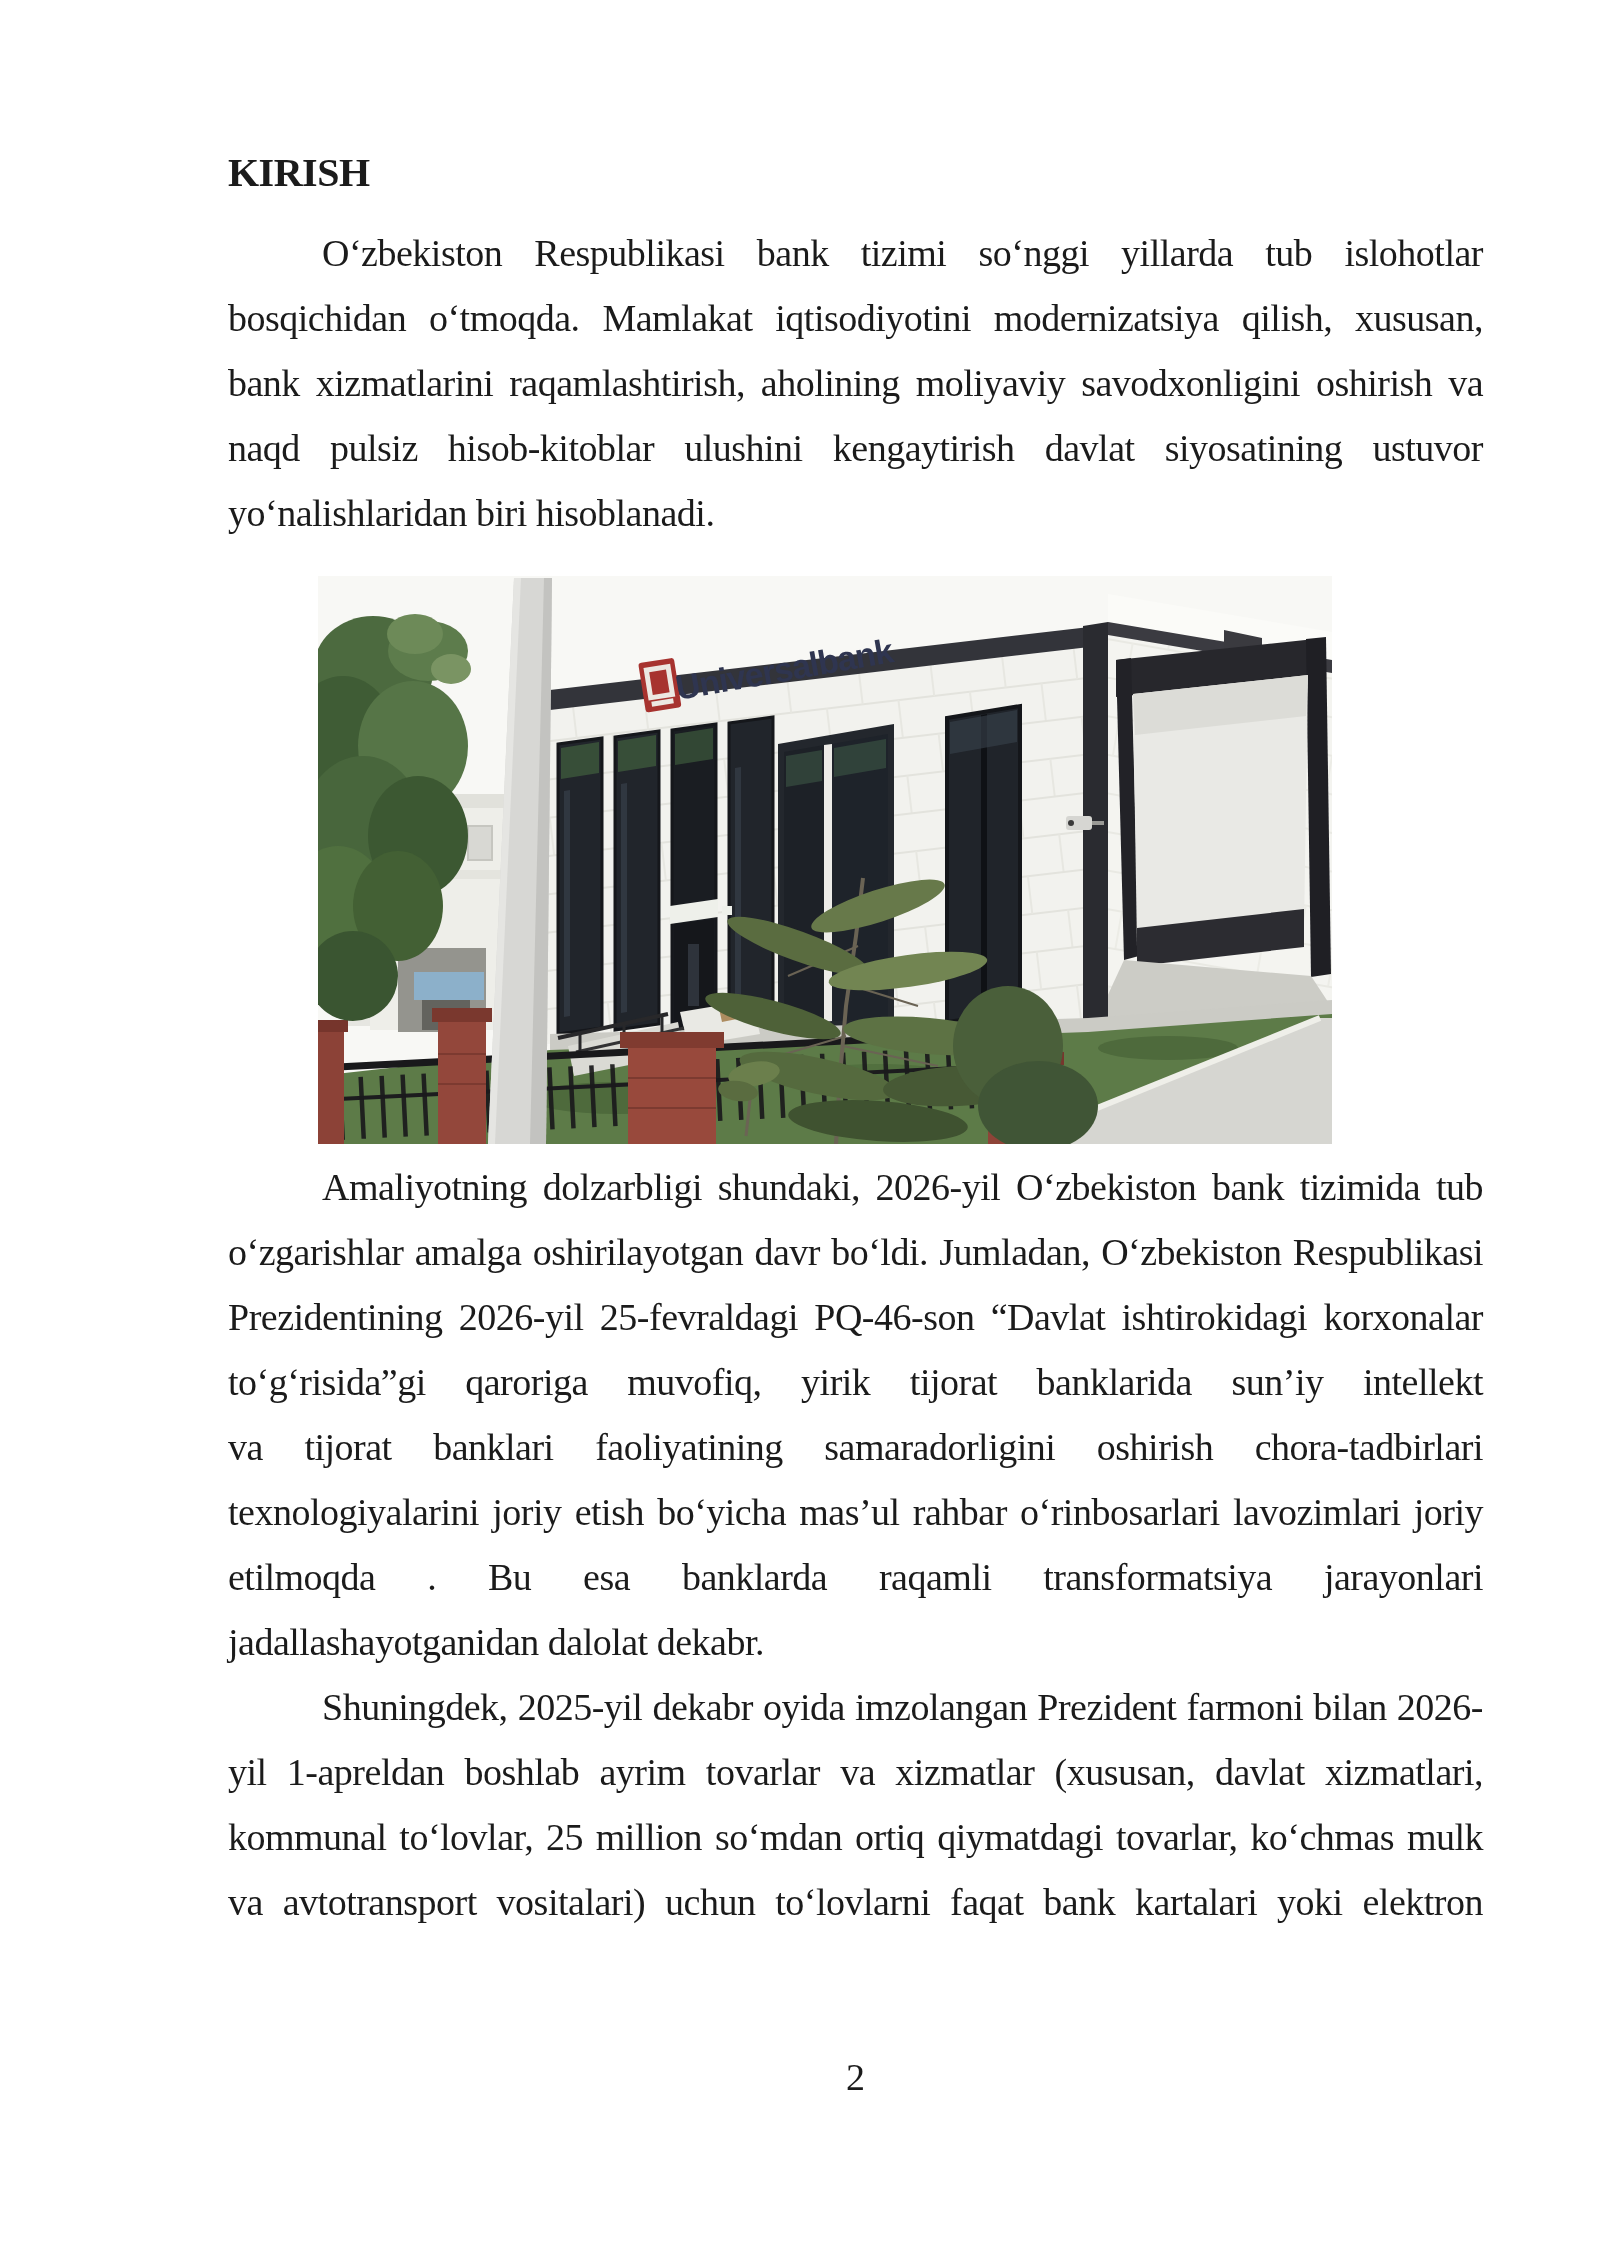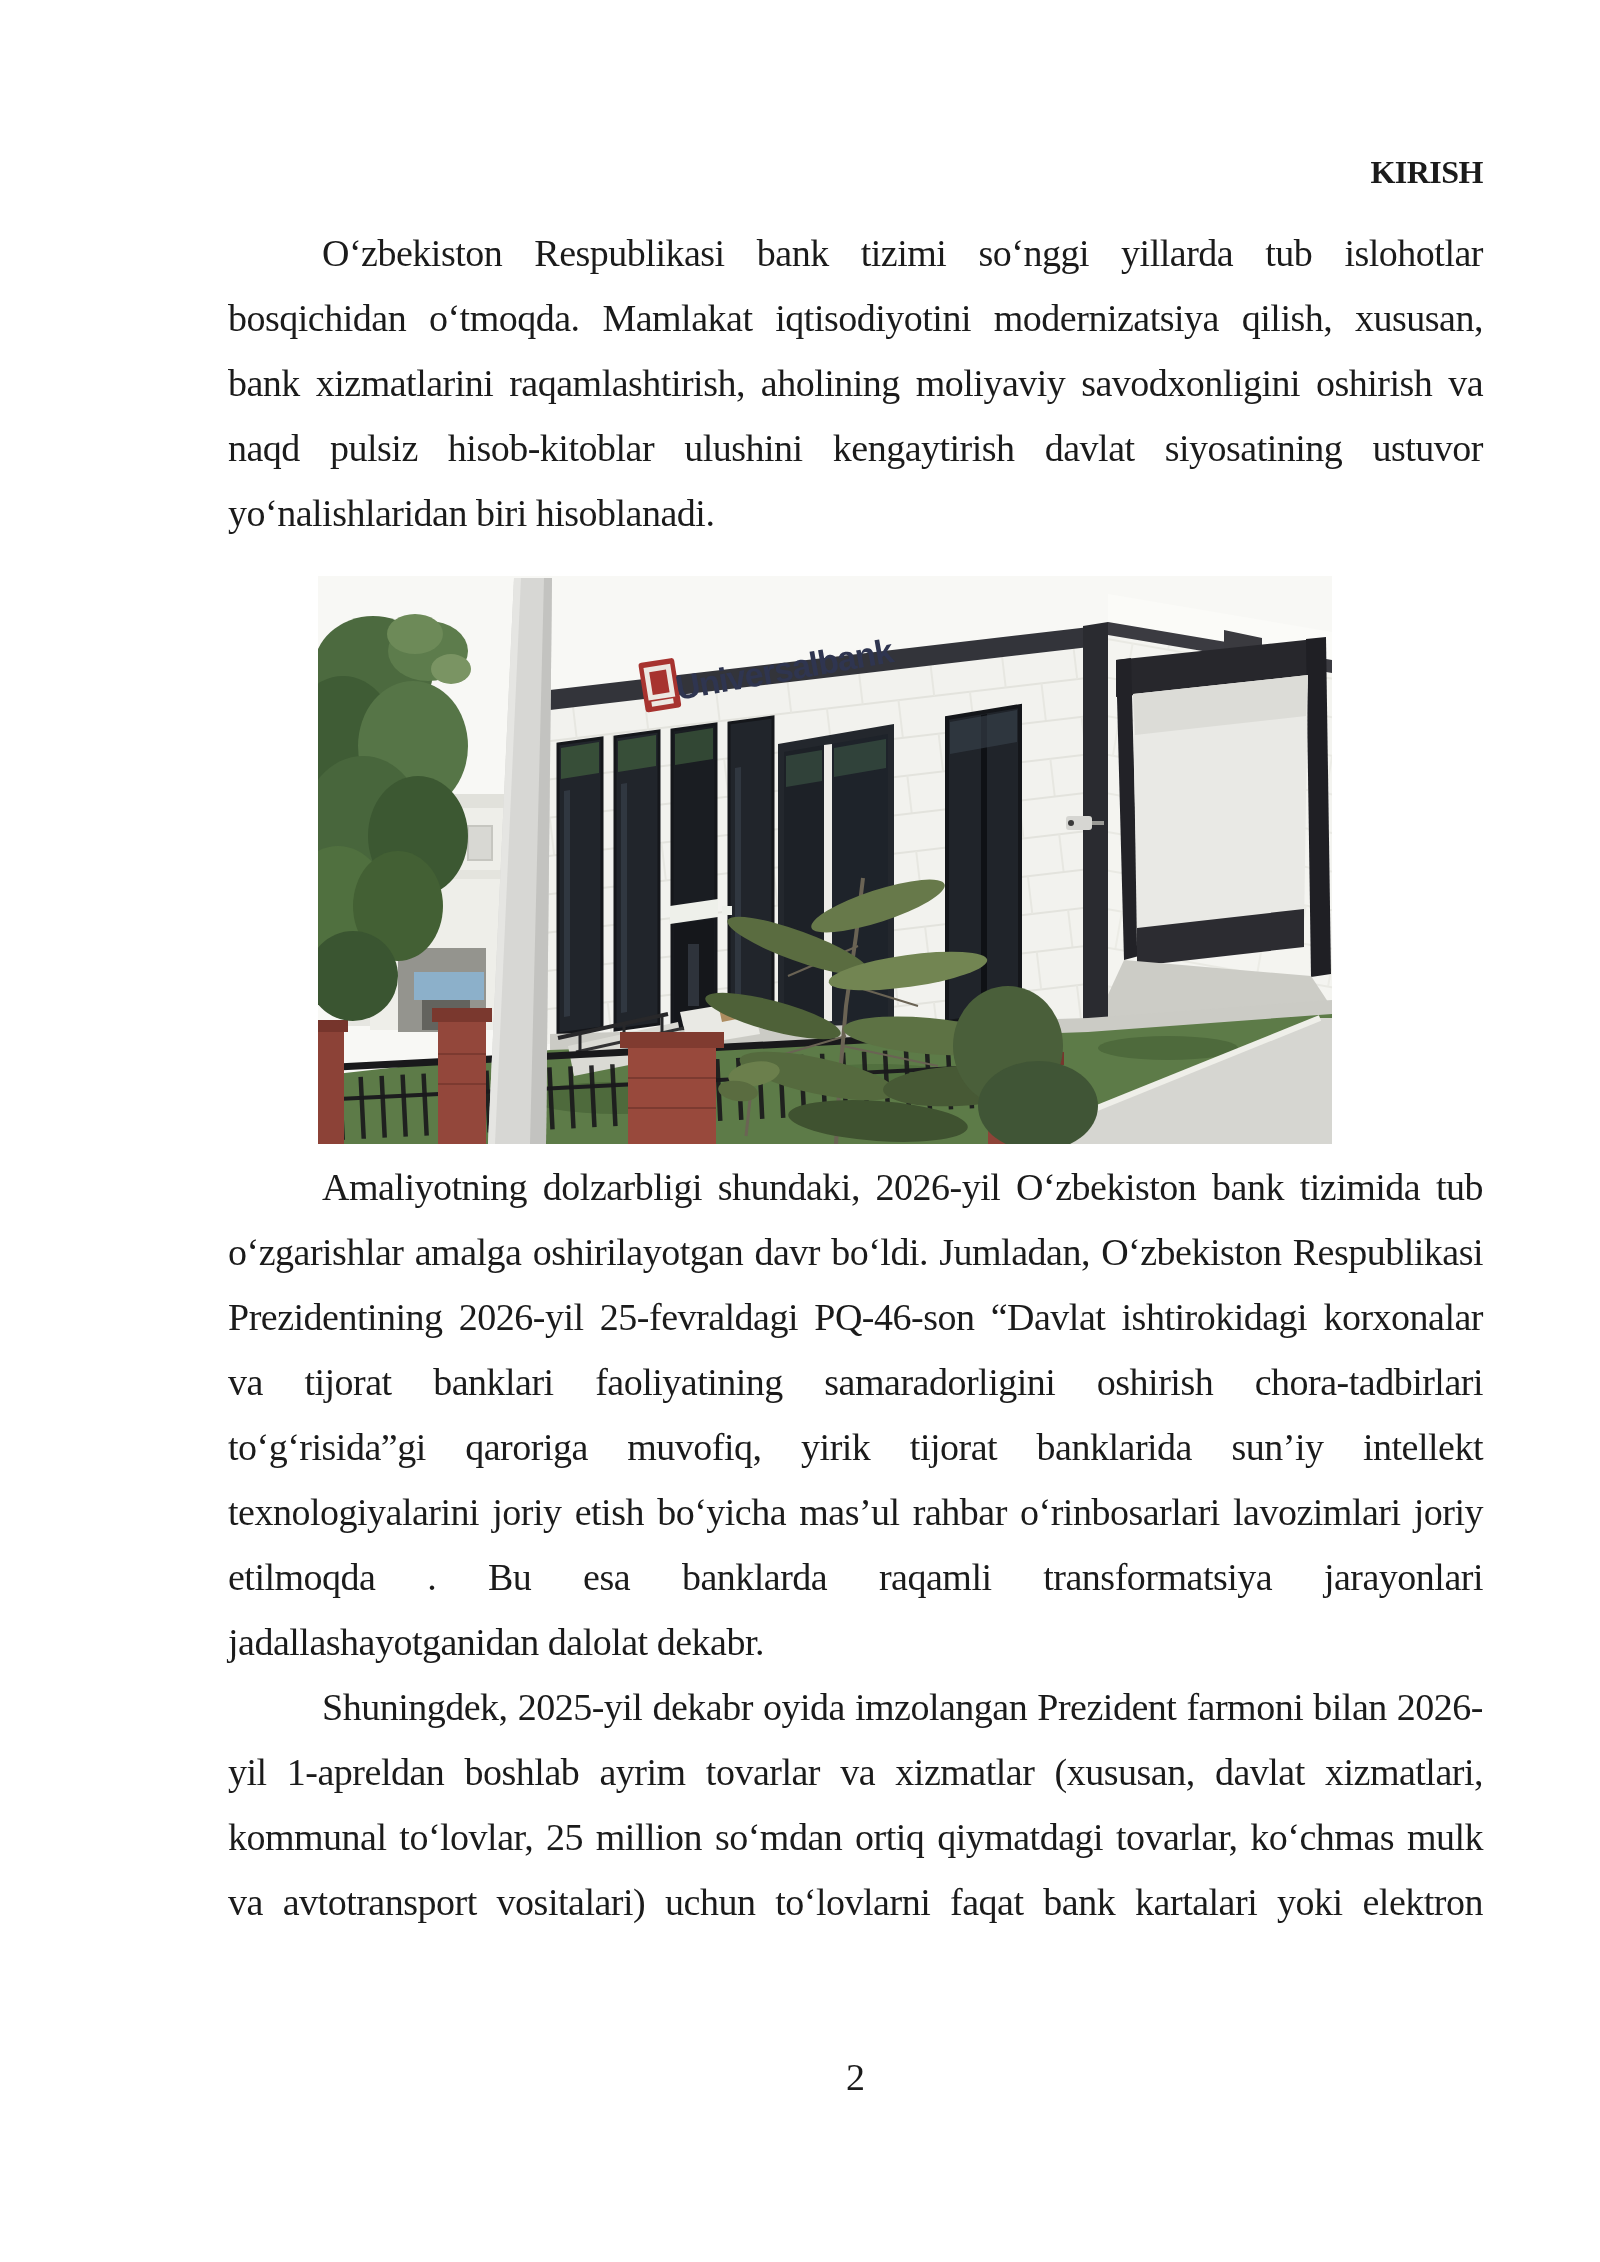--- a/index.html
+++ b/index.html
@@ -1,20 +1,20 @@
 <!DOCTYPE html>
 <html><head>
 <meta charset="utf-8">
 <style>
   html,body{margin:0;padding:0;}
   body{width:1600px;height:2262px;background:#ffffff;position:relative;overflow:hidden;}
   .content{position:absolute;left:228px;top:140px;width:1255px;
     font-family:"Liberation Serif","DejaVu Serif",serif;font-size:38px;
     letter-spacing:-0.5px;color:#1b1b1b;}
-  .doc-title{height:65px;line-height:65px;text-align:right;font-weight:bold;font-size:32px;}
+  .doc-title{height:65px;line-height:65px;text-align:left;font-weight:bold;font-size:40px;}
   .para{margin:0;}
   .p1{margin-top:16px;}
   .p2{margin-top:11px;}
   .p3{margin-top:0;}
   .tline{height:65px;line-height:65px;text-align:justify;text-align-last:justify;white-space:normal;}
   .tline.indent{padding-left:94px;}
   .tline.lastline{text-align-last:left;}
   .b{font-weight:normal;}
   .photo{display:block;margin:30px 0 0 90px;width:1014px;height:568px;padding:0;}
   .photo svg{display:block;width:1014px;height:568px;}
@@ -213,22 +213,22 @@
         <ellipse cx="436" cy="498" rx="26" ry="12" fill="#6b7f4c" transform="rotate(-10 436 498)"></ellipse>
         <ellipse cx="420" cy="515" rx="20" ry="10" fill="#5a6c40" transform="rotate(8 420 515)"></ellipse>
       </g>
     </svg>
   </figure>
 
   <div class="para p2">
     <div class="tline indent"><span class="b">Amaliyotning dolzarbligi</span><span> shundaki, 2026-yil O‘zbekiston bank tizimida tub</span></div>
     <div class="tline">o‘zgarishlar amalga oshirilayotgan davr bo‘ldi. Jumladan, O‘zbekiston Respublikasi</div>
     <div class="tline">Prezidentining 2026-yil 25-fevraldagi PQ-46-son “Davlat ishtirokidagi korxonalar</div>
+    <div class="tline">to‘g‘risida”gi qaroriga muvofiq, yirik tijorat banklarida sun’iy intellekt</div>
     <div class="tline">va tijorat banklari faoliyatining samaradorligini oshirish chora-tadbirlari</div>
-    <div class="tline">to‘g‘risida”gi qaroriga muvofiq, yirik tijorat banklarida sun’iy intellekt</div>
     <div class="tline">texnologiyalarini joriy etish bo‘yicha mas’ul rahbar o‘rinbosarlari lavozimlari joriy</div>
     <div class="tline">etilmoqda . Bu esa banklarda raqamli transformatsiya jarayonlari</div>
     <div class="tline lastline">jadallashayotganidan dalolat dekabr.</div>
   </div>
 
   <div class="para p3">
     <div class="tline indent">Shuningdek, 2025-yil dekabr oyida imzolangan Prezident farmoni bilan 2026-</div>
     <div class="tline">yil 1-apreldan boshlab ayrim tovarlar va xizmatlar (xususan, davlat xizmatlari,</div>
     <div class="tline">kommunal to‘lovlar, 25 million so‘mdan ortiq qiymatdagi tovarlar, ko‘chmas mulk</div>
     <div class="tline">va avtotransport vositalari) uchun to‘lovlarni faqat bank kartalari yoki elektron</div>

